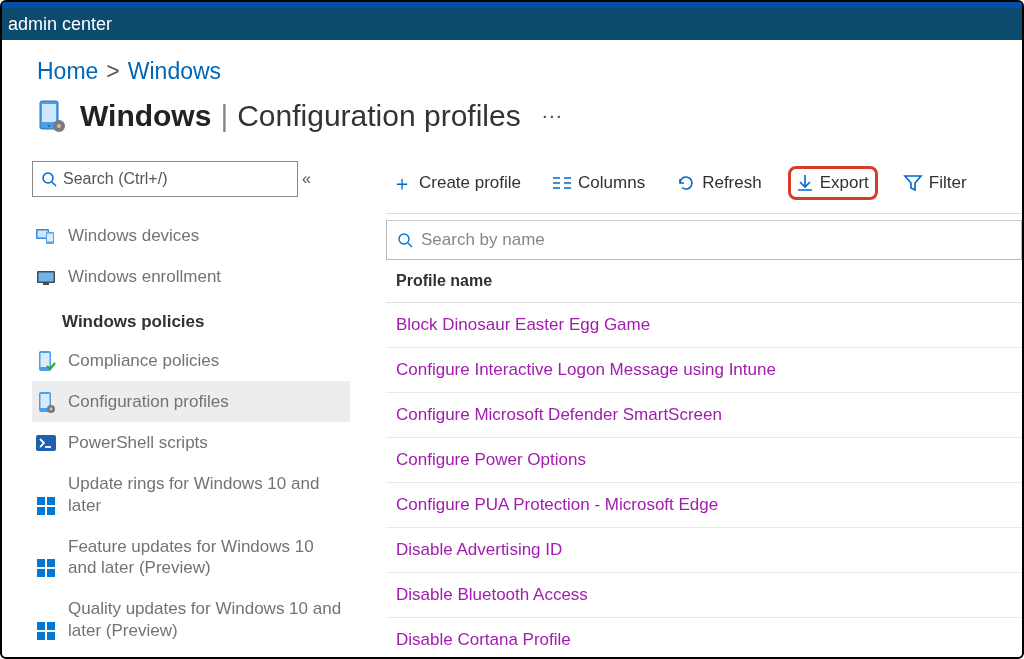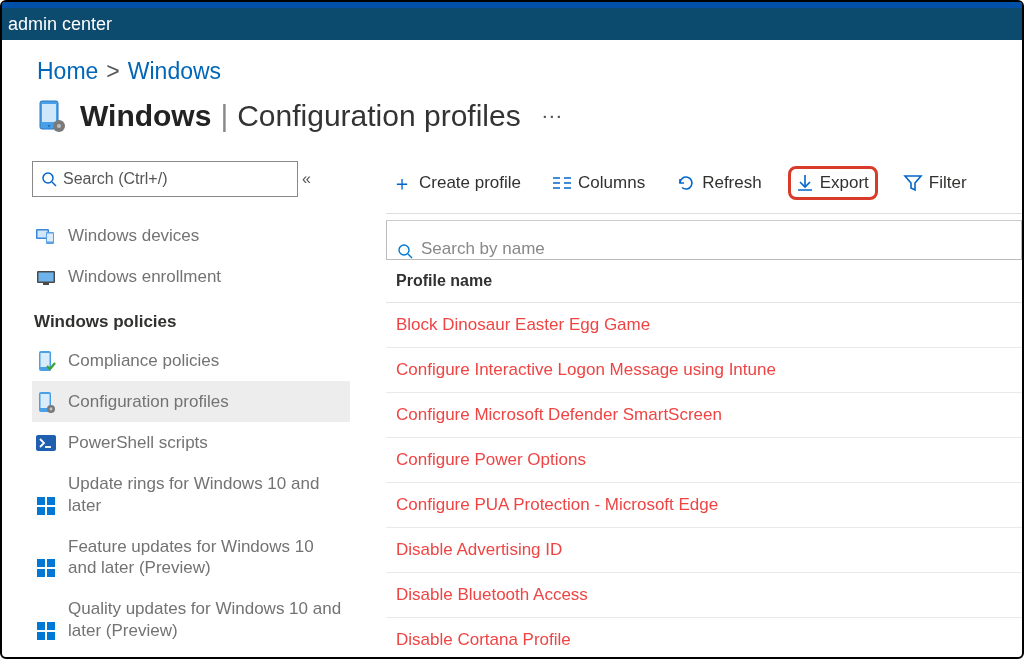--- a/index.html
+++ b/index.html
@@ -95,20 +95,21 @@
     cursor:pointer;
     line-height:1.25;
   }
   .side-item.selected {
     background:#ededed;
   }
   .side-group-label {
     font-weight:600;
     font-size:17px;
     padding: 14px 0 8px 2px;
+    margin-left: 28px;
   }
   .side-icon { width:20px; height:20px; flex-shrink:0; display:flex; align-items:center; justify-content:center;}
   .side-text { flex:1; }
   .main {
     flex:1;
     padding-left: 36px;
     min-width:0;
   }
   .toolbar {
     display:flex;
@@ -132,38 +133,38 @@
   }
   .divider {
     border-top:1px solid #ddd;
     margin-right:0;
   }
   .name-search {
     border:1px solid #bbb;
     border-top:1px solid #ccc;
     height:40px;
     display:flex;
-    align-items:flex-end;
+    align-items:center;
     padding: 0 10px;
     color:#888;
     font-size:17px;
     margin-top:6px;
   }
   .name-search svg{margin-right:8px;}
   .table-head {
     font-weight:600;
     font-size:16px;
     padding: 12px 10px;
     border-bottom:1px solid #e2e2e2;
   }
   .table-row {
     padding: 12px 10px;
     font-size:17px;
     border-bottom:1px solid #e9e9e9;
-    color:#ef4444;
+    color:#a21caf;
   }
   svg { overflow: visible; }
 </style>
 </head>
 <body>
 
 <div class="topbar">
   <span>admin center</span>
 </div>
 

